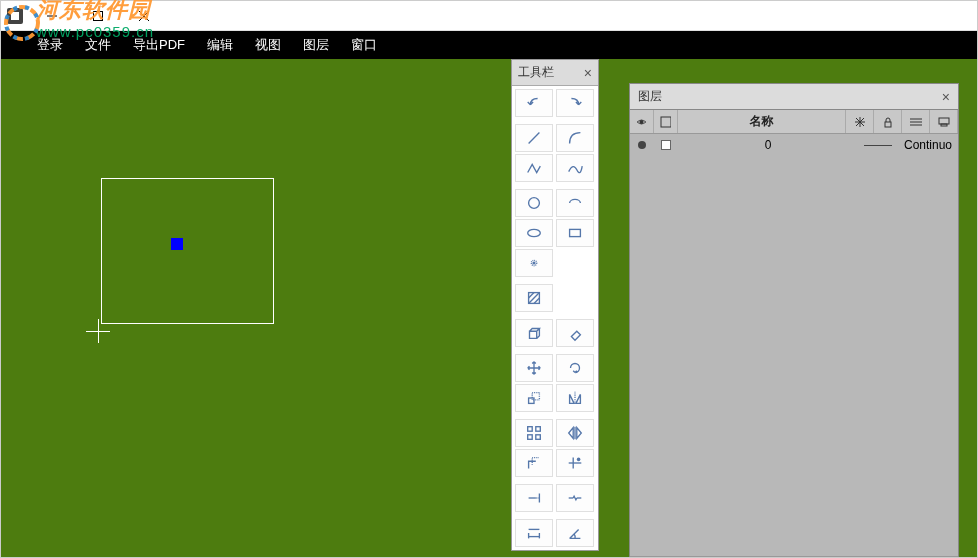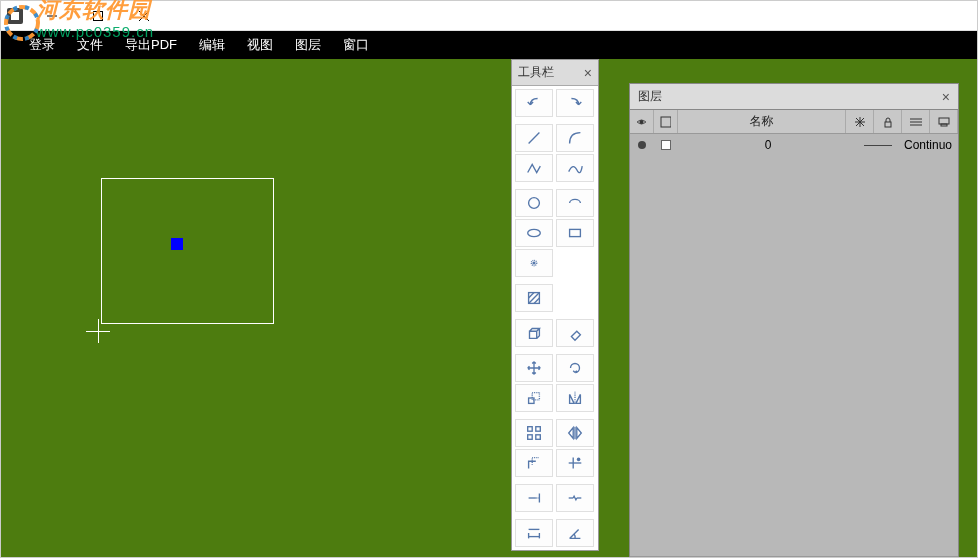--- a/index.html
+++ b/index.html
@@ -8,21 +8,21 @@
     .window { width: 100%; height: 100%; background: #fff; display: flex; flex-direction: column; border: 1px solid #ccc; }
     
     .titlebar { height: 30px; background: #fff; display: flex; align-items: center; padding: 0 0 0 6px; border-bottom: 1px solid #e0e0e0; }
     .titlebar-icon { width: 16px; height: 16px; background: #424242; border-radius: 2px; display: flex; align-items: center; justify-content: center; margin-right: 6px; }
     .titlebar-icon svg { width: 10px; height: 10px; }
     .titlebar-text { font-size: 12px; color: #222; flex: 1; }
     .win-controls { display: flex; }
     .win-btn { width: 46px; height: 30px; display: flex; align-items: center; justify-content: center; cursor: pointer; }
     .win-btn svg { width: 10px; height: 10px; }
     
-    .menubar { height: 28px; background: #000; display: flex; align-items: center; padding-left: 20px; gap: 6px; }
+    .menubar { height: 28px; background: #000; display: flex; align-items: center; padding-left: 28px; gap: 6px; }
     .menubar-item { color: #fff; font-size: 13px; padding: 2px 8px; cursor: pointer; }
     
     .workspace { flex: 1; position: relative; background: #4d7c0f; overflow: hidden; }
     
     .canvas-area { position: absolute; inset: 0; }
     .dwg-rect { position: absolute; left: 100px; top: 119px; width: 173px; height: 146px; border: 1px solid #fff; }
     .blue-handle { position: absolute; left: 170px; top: 179px; width: 12px; height: 12px; background: #0000ff; }
     .cursor-cross { position: absolute; left: 85px; top: 260px; width: 24px; height: 24px; }
     .cursor-cross::before { content: ""; position: absolute; left: 50%; top: 0; width: 1px; height: 100%; background: #fff; }
     .cursor-cross::after { content: ""; position: absolute; top: 50%; left: 0; height: 1px; width: 100%; background: #fff; }
@@ -33,21 +33,21 @@
     
     .tool-grid { background: #fff; padding: 3px; display: grid; grid-template-columns: 1fr 1fr; gap: 2px; }
     .tool-btn { width: 38px; height: 28px; background: #fdfdfd; border: 1px solid #e0e0e0; display: flex; align-items: center; justify-content: center; cursor: pointer; }
     .tool-btn svg { width: 18px; height: 18px; stroke: #5577aa; stroke-width: 1.5; fill: none; }
     .tool-separator { grid-column: 1 / -1; height: 3px; }
     .tool-grid-scroll { overflow-y: auto; max-height: 498px; }
     
     .layers-panel { position: absolute; left: 628px; top: 24px; width: 330px; height: 494px; background: #b8b8b8; border: 1px solid #888; display: flex; flex-direction: column; }
     .layers-header { height: 26px; background: #dcdcdc; border-bottom: 1px solid #888; display: flex; align-items: center; justify-content: space-between; padding: 0 8px; font-size: 12px; color: #333; }
     .layers-cols { height: 24px; background: #c8c8c8; border-bottom: 1px solid #999; display: flex; align-items: center; font-size: 12px; color: #222; }
-    .layers-cols > div { padding: 8px 6px; border-right: 1px solid #aaa; height: 100%; display: flex; align-items: center; justify-content: center; }
+    .layers-cols > div { padding: 8px 6px; border-right: 1px solid #aaa; height: 100%; display: flex; align-items: center; justify-content: center; font-weight: bold; }
     .col-vis { width: 24px; }
     .col-color { width: 24px; }
     .col-name { flex: 1; justify-content: flex-start; }
     .col-icon { width: 28px; }
     
     .layers-list { flex: 1; background: #b8b8b8; overflow: auto; }
     .layer-row { height: 22px; display: flex; align-items: center; font-size: 12px; color: #000; background: #b8b8b8; }
     .layer-row > div { padding: 0 6px; height: 100%; display: flex; align-items: center; justify-content: center; }
     .layer-vis-dot { width: 8px; height: 8px; background: #444; border-radius: 50%; }
     .layer-color-swatch { width: 10px; height: 10px; background: #fff; border: 1px solid #666; }

